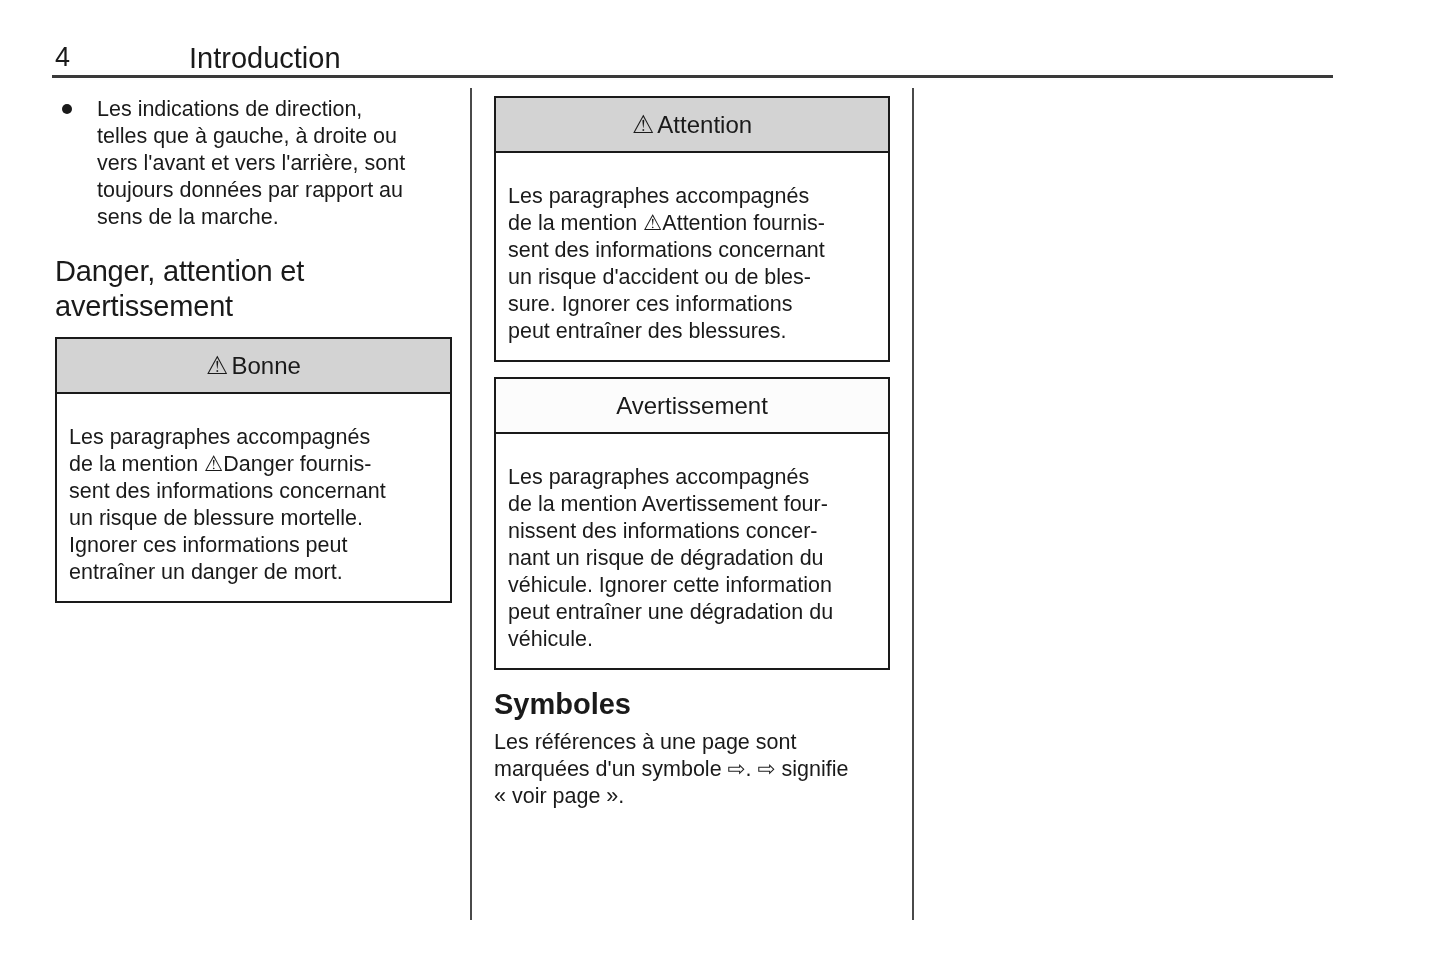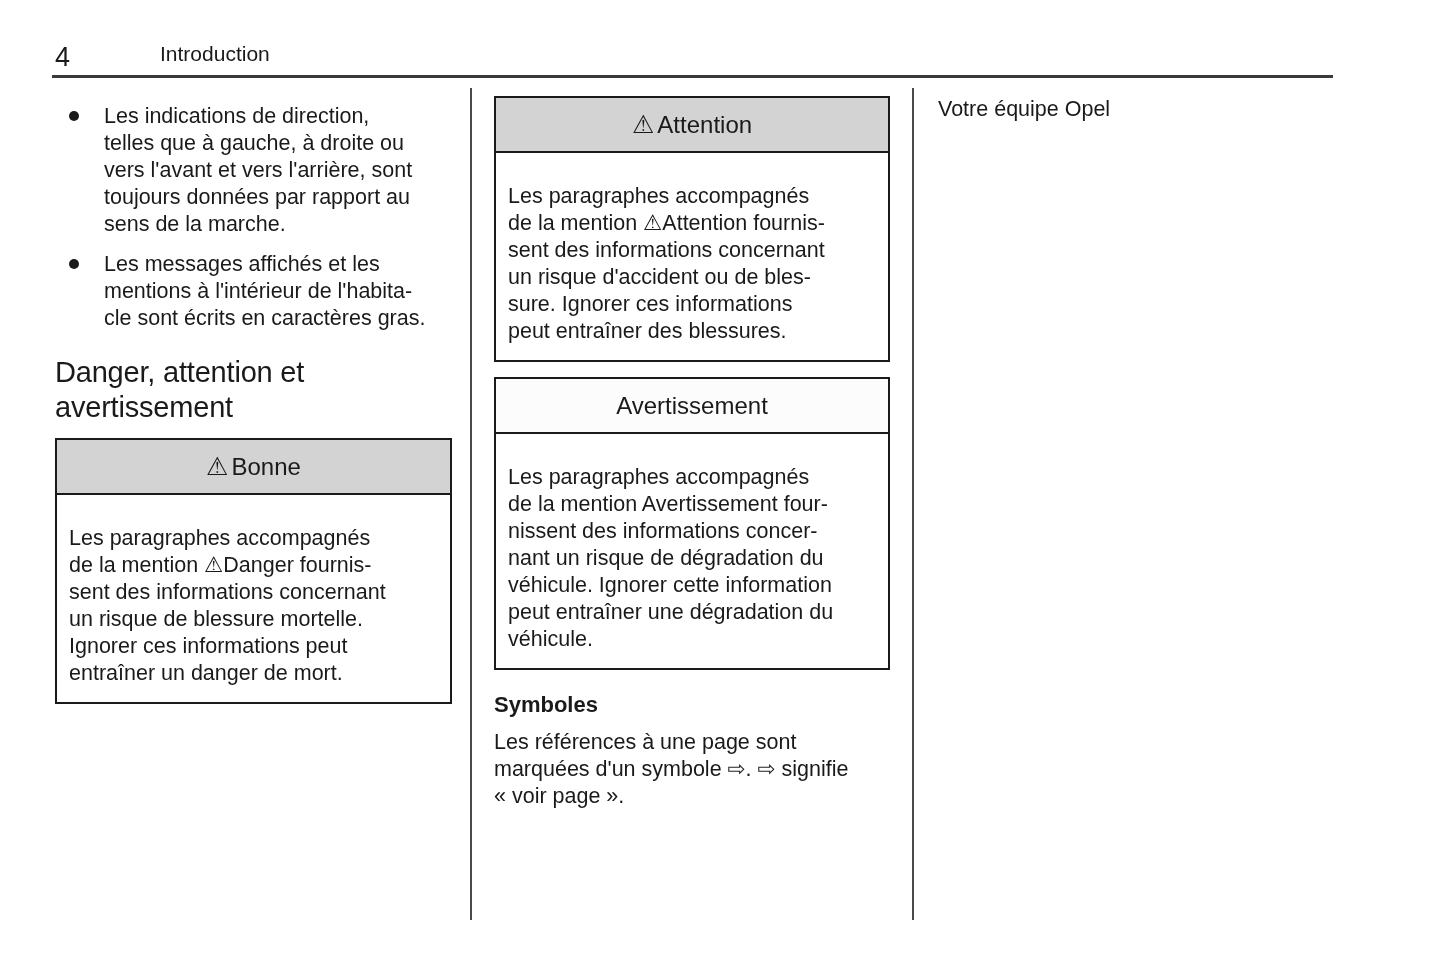--- a/index.html
+++ b/index.html
@@ -3,42 +3,42 @@
 <meta charset="utf-8">
 <style>
   html,body{margin:0;padding:0;}
   body{
     width:1445px;height:966px;background:#ffffff;position:relative;
     font-family:"Liberation Sans",sans-serif;color:#1a1a1a;overflow:hidden;
   }
   
   .page-header{position:absolute;left:55px;top:42px;width:1280px;}
   .page-num{position:absolute;left:0;top:0;font-size:27px;}
-  .chapter{position:absolute;left:105px;top:0;font-size:21px;}
+  .chapter{position:absolute;left:134px;top:0;font-size:29px;}
   .header-rule{position:absolute;left:52px;top:75px;width:1281px;height:0;
     border-top:3px solid #3a3a3a;}
   
   .col-sep{position:absolute;top:88px;width:2px;height:832px;background:#4a4a4a;}
   
   .col{position:absolute;top:96px;}
   #col1{left:55px;width:397px;}
   #col2{left:494px;width:396px;}
   #col3{left:938px;width:380px;}
   
   .text{font-size:21.5px;line-height:27px;white-space:pre-line;}
   
-  ul.bullets{list-style:none;margin:7px;padding:0;}
+  ul.bullets{list-style:none;margin:0;padding:0;}
   ul.bullets li{position:relative;padding-left:42px;margin-bottom:13px;}
   ul.bullets li:last-child{margin-bottom:0;}
   ul.bullets .dot{position:absolute;left:7px;top:8px;width:10px;height:10px;
     border-radius:50%;background:#1a1a1a;}
   
   .section-heading{font-size:29px;line-height:35px;font-weight:normal;
     margin:23px 0 13px 0;white-space:pre-line;letter-spacing:-0.2px;}
-  .sub-heading{font-size:22px;line-height:35px;font-weight:bold;
+  .sub-heading{font-size:29px;line-height:35px;font-weight:bold;
     margin:17px 0 7px 0;}
   
   .warnbox{border:2px solid #1a1a1a;background:#ffffff;}
   .warnbox .hdr{height:53px;display:flex;align-items:center;justify-content:center;
     font-size:24px;border-bottom:2px solid #1a1a1a;}
   .hdr-gray{background:#d3d3d3;}
   .hdr-light{background:#fcfcfc;}
   .warn-icon{font-size:25px;margin-right:3px;line-height:1;}
   .warnbox .bdy{padding:30px 12px 15px 12px;}
   .box-gap{height:15px;}
@@ -59,26 +59,20 @@
 
 <div class="col" id="col1">
   <ul class="bullets">
     <li>
       <span class="dot"></span>
       <span class="text">Les indications de direction,
 telles que à gauche, à droite ou
 vers l'avant et vers l'arrière, sont
 toujours données par rapport au
 sens de la marche.</span>
-    </li>
-    <li>
-      <span class="dot"></span>
-      <span class="text">Les messages affichés et les
-mentions à l'intérieur de l'habita-
-cle sont écrits en caractères gras.</span>
     </li>
   </ul>
 
   <div class="section-heading">Danger, attention et
 avertissement</div>
 
   <div class="warnbox">
     <div class="hdr hdr-gray">
       <span class="warn-icon">⚠</span>
       <span>Bonne</span>
@@ -121,14 +115,13 @@
 véhicule.</div>
   </div>
 
   <div class="sub-heading">Symboles</div>
   <div class="text para">Les références à une page sont
 marquées d'un symbole ⇨. ⇨ signifie
 « voir page ».</div>
 </div>
 
 <div class="col" id="col3">
-  <div class="closing-line">Votre équipe Opel</div>
 </div>
 
 </body></html>

